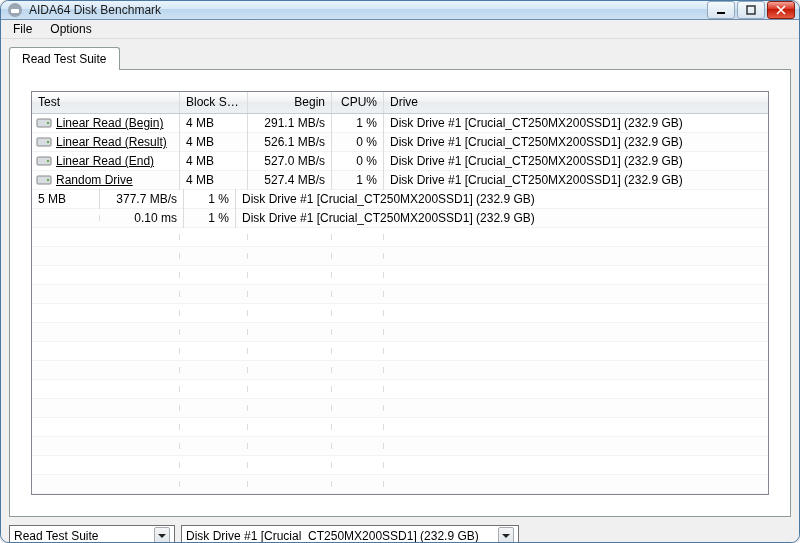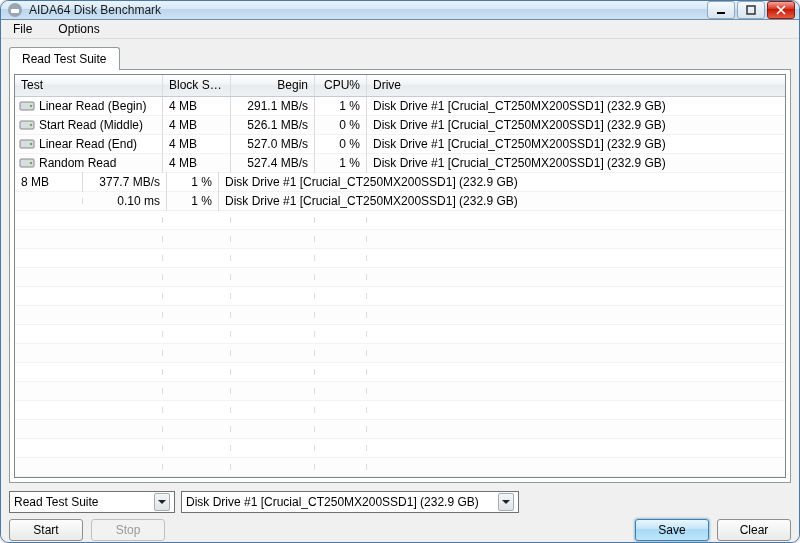--- a/index.html
+++ b/index.html
@@ -29,37 +29,37 @@
     display:flex; align-items:center; justify-content:center;
     color:#3b3b3b;
   }
   .winbtn.close {
     background: linear-gradient(to bottom,#f3a49a,#d9311e 45%,#c11a06 46%,#e85b44);
     border-color:#8b1d0d; color:#fff;
   }
   .winbtn svg { width:10px; height:10px; }
   .menubar {
     height: 22px; background:#f0f0f0; display:flex; align-items:center;
-    padding: 0 4px; gap: 10px; border-bottom:1px solid #dcdcdc;
+    padding: 0 4px; gap: 2px; border-bottom:1px solid #dcdcdc;
   }
   .menuitem { padding: 2px 8px; color:#000; }
   .client {
     flex:1; padding: 6px 8px 8px 8px; display:flex; flex-direction:column;
     background:#f0f0f0;
   }
   .tabstrip { height: 24px; display:flex; align-items:flex-end; position:relative; z-index:2; }
   .tab {
     border:1px solid #919b9c; border-bottom:none;
     background:#fff; padding: 4px 12px 4px 12px;
     border-top-left-radius:3px; border-top-right-radius:3px;
     font-size:12px; margin-bottom:-1px;
   }
   .tabpanel {
     flex:1; border:1px solid #919b9c; background:#fff;
-    padding: 4px; display:flex; flex-direction:column;
+    padding: 21px; display:flex; flex-direction:column;
   }
   .listview {
     flex:1; border:1px solid #828790;
     display:flex; flex-direction:column;
     font-size:12px; color:#000;
     overflow:hidden;
   }
   .lv-head {
     display:flex; height:22px;
     background: linear-gradient(to bottom,#ffffff,#f1f3f5 45%,#e8ecef 46%,#eef1f4);
@@ -78,21 +78,21 @@
   .col-drive { flex:1;      text-align:left; }
   .lv-body { flex:1; overflow:auto; }
   .lv-row {
     display:flex; height:19px; align-items:center;
     border-bottom:1px solid #f0f2f4;
   }
   .lv-row:nth-child(odd){ background:#ffffff; }
   .lv-row:nth-child(even){ background:#fdfdfd; }
   .lv-row.empty { border-bottom:1px solid #f1f3f5; }
   .row-icon { width:16px; height:12px; margin-right:4px; flex-shrink:0; }
-  .cell.col-test { display:flex; align-items:center; padding-left:4px; }
+  .cell.col-test { display:flex; align-items:center; padding-left:4px;text-decoration:underline; }
   .bottombar {
     padding-top:8px; display:flex; align-items:center; gap:6px;
   }
   .combo {
     height:22px; border:1px solid #707070; background:#fff;
     display:flex; align-items:center; padding:0 4px; position:relative;
   }
   .combo .cmb-text { flex:1; font-size:12px; }
   .combo .cmb-arrow {
     width:16px; height:18px; margin-left:4px;
@@ -179,21 +179,21 @@
               <div class="cell col-result"><span>291.1 MB/s</span></div>
               <div class="cell col-cpu"><span>1 %</span></div>
               <div class="cell col-drive"><span>Disk Drive #1  [Crucial_CT250MX200SSD1]  (232.9 GB)</span></div>
             </div>
             <div class="lv-row">
               <div class="cell col-test">
                 <svg class="row-icon" viewBox="0 0 16 12">
                   <rect x="1" y="2" width="14" height="8" rx="1" fill="#d8dde2" stroke="#888"></rect>
                   <circle cx="12" cy="6" r="1.2" fill="#6aa84f"></circle>
                 </svg>
-                <span>Start Read (Middle)</span>
+                <span>Linear Read (Result)</span>
               </div>
               <div class="cell col-block"><span>4 MB</span></div>
               <div class="cell col-result"><span>526.1 MB/s</span></div>
               <div class="cell col-cpu"><span>0 %</span></div>
               <div class="cell col-drive"><span>Disk Drive #1  [Crucial_CT250MX200SSD1]  (232.9 GB)</span></div>
             </div>
             <div class="lv-row">
               <div class="cell col-test">
                 <svg class="row-icon" viewBox="0 0 16 12">
                   <rect x="1" y="2" width="14" height="8" rx="1" fill="#d8dde2" stroke="#888"></rect>
@@ -205,29 +205,29 @@
               <div class="cell col-result"><span>527.0 MB/s</span></div>
               <div class="cell col-cpu"><span>0 %</span></div>
               <div class="cell col-drive"><span>Disk Drive #1  [Crucial_CT250MX200SSD1]  (232.9 GB)</span></div>
             </div>
             <div class="lv-row">
               <div class="cell col-test">
                 <svg class="row-icon" viewBox="0 0 16 12">
                   <rect x="1" y="2" width="14" height="8" rx="1" fill="#d8dde2" stroke="#888"></rect>
                   <circle cx="12" cy="6" r="1.2" fill="#6aa84f"></circle>
                 </svg>
-                <span>Random Read</span>
+                <span>Random Drive</span>
               </div>
               <div class="cell col-block"><span>4 MB</span></div>
               <div class="cell col-result"><span>527.4 MB/s</span></div>
               <div class="cell col-cpu"><span>1 %</span></div>
               <div class="cell col-drive"><span>Disk Drive #1  [Crucial_CT250MX200SSD1]  (232.9 GB)</span></div>
             </div>
             <div class="lv-row">
-              <div class="cell col-block"><span>8 MB</span></div>
+              <div class="cell col-block"><span>5 MB</span></div>
               <div class="cell col-result"><span>377.7 MB/s</span></div>
               <div class="cell col-cpu"><span>1 %</span></div>
               <div class="cell col-drive"><span>Disk Drive #1  [Crucial_CT250MX200SSD1]  (232.9 GB)</span></div>
             </div>
             <div class="lv-row">
               <div class="cell col-block"><span></span></div>
               <div class="cell col-result"><span>0.10 ms</span></div>
               <div class="cell col-cpu"><span>1 %</span></div>
               <div class="cell col-drive"><span>Disk Drive #1  [Crucial_CT250MX200SSD1]  (232.9 GB)</span></div>
             </div>

